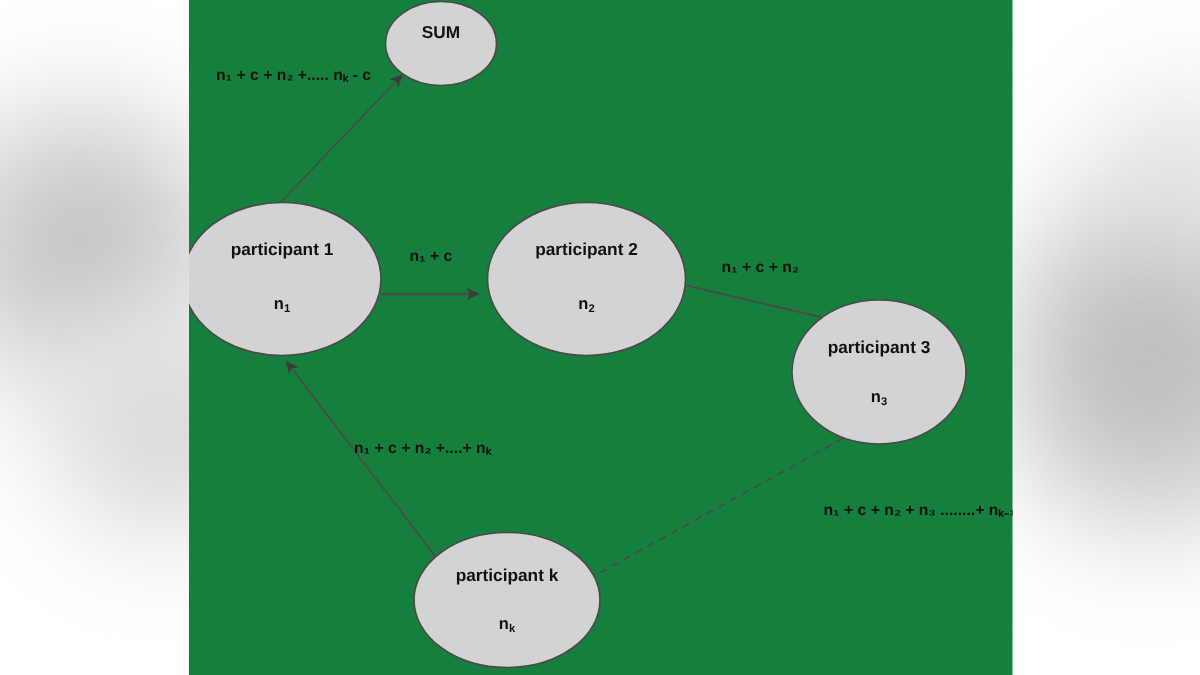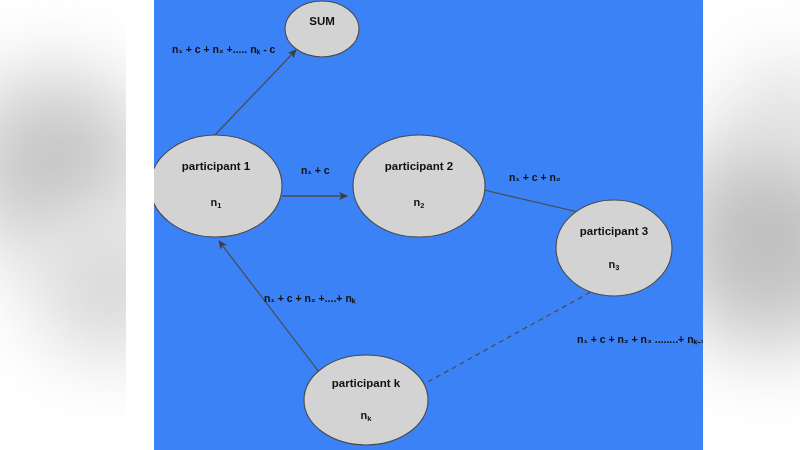--- a/index.html
+++ b/index.html
@@ -53,22 +53,21 @@
     left: 40px; top: 30px;
     background: radial-gradient(circle at 50% 50%, #d9d9d9 0%, rgba(255,255,255,0) 70%);
   }
 
   #canvas {
     position: absolute;
     left: 126px;
     top: 0;
     width: 549px;
     height: 450px;
-    background: #3b82f6;
-    margin-left: 28px;
+    background: #15803d;
   }
   #canvas svg {
     position: absolute;
     left: 0;
     top: 0;
     display: block;
   }
 
   .node-label {
     font-weight: bold;

